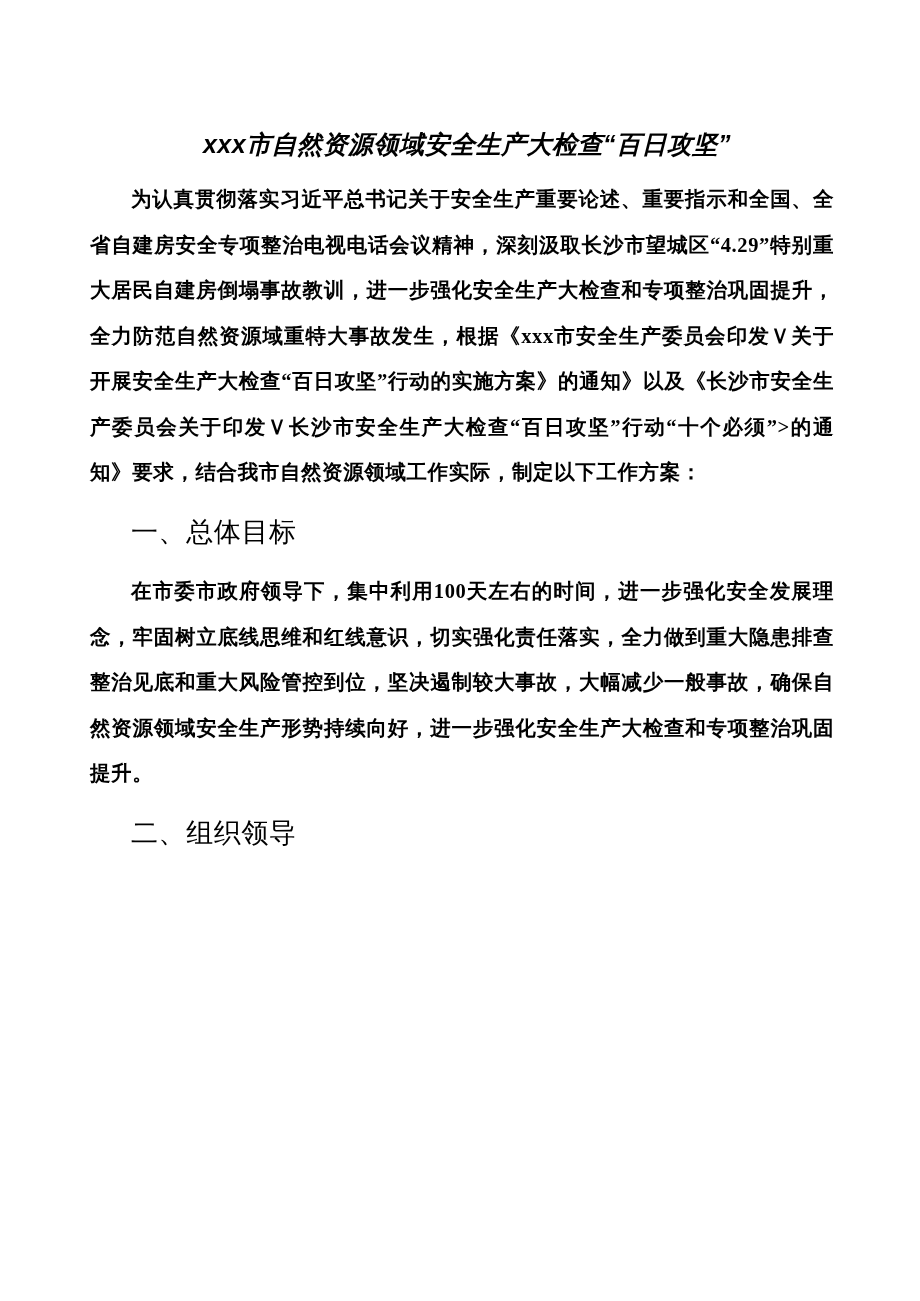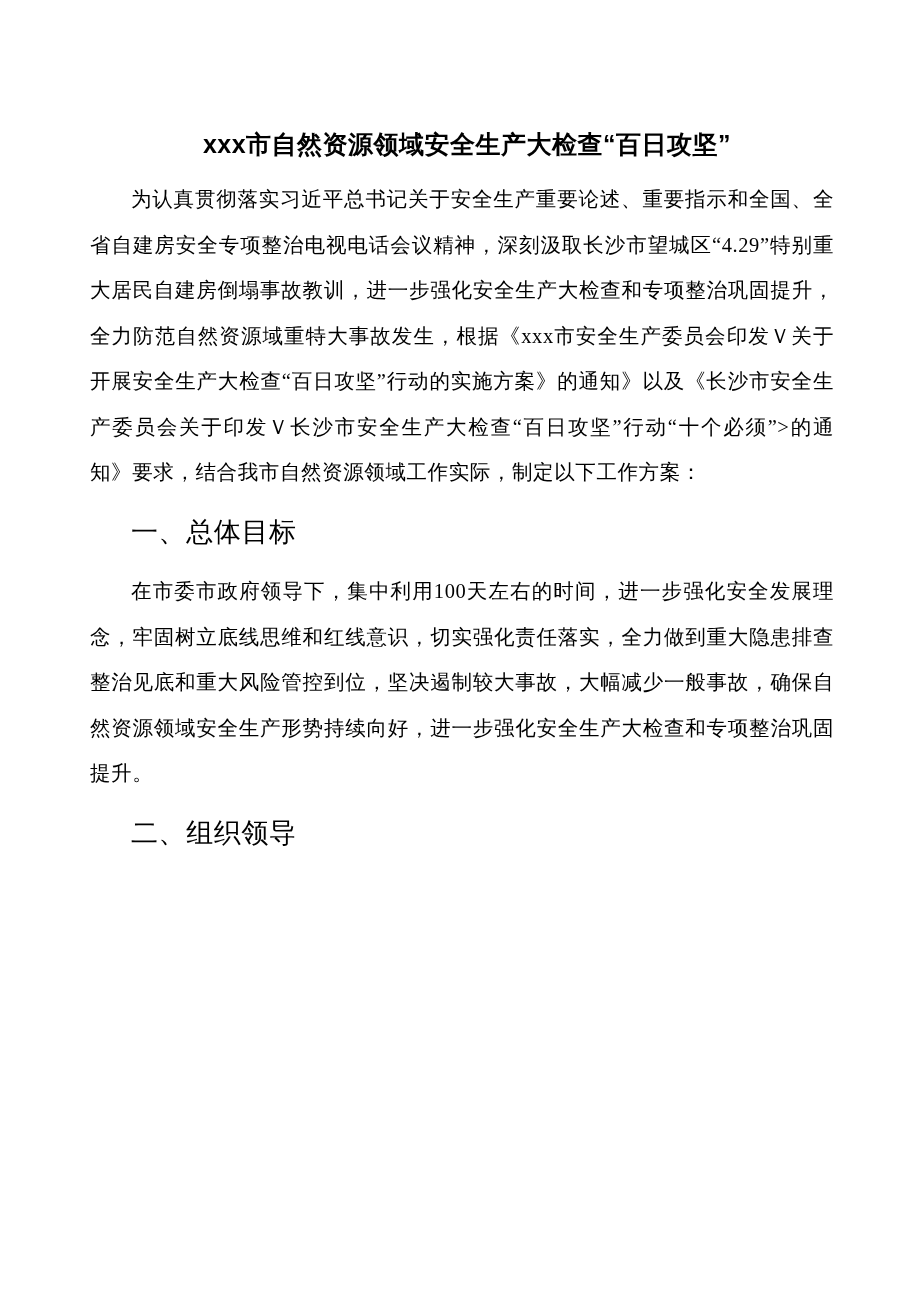--- a/index.html
+++ b/index.html
@@ -28,33 +28,35 @@
     font-weight: bold;
     font-size: 25px;
     line-height: 53px;
     letter-spacing: 0.5px;
     margin: 0 0 6px 0;
     color: #000000;
   }
   .doc-title .line1 {
     display: block;
     padding-left: 10px;
+    font-style: italic;
   }
   .doc-title .line2 {
     display: block;
   }
   p.para {
     margin: 0;
     font-size: 20.5px;
     line-height: 45.5px;
     text-align: justify;
     text-justify: inter-ideograph;
     text-indent: 41px;
     letter-spacing: 0.6px;
     word-break: break-all;
+    font-weight: bold;
   }
   p.heading {
     margin: 0;
     font-size: 27px;
     line-height: 45.5px;
     text-indent: 41px;
     letter-spacing: 0.6px;
   }
   .spacer-sm {
     height: 14px;

